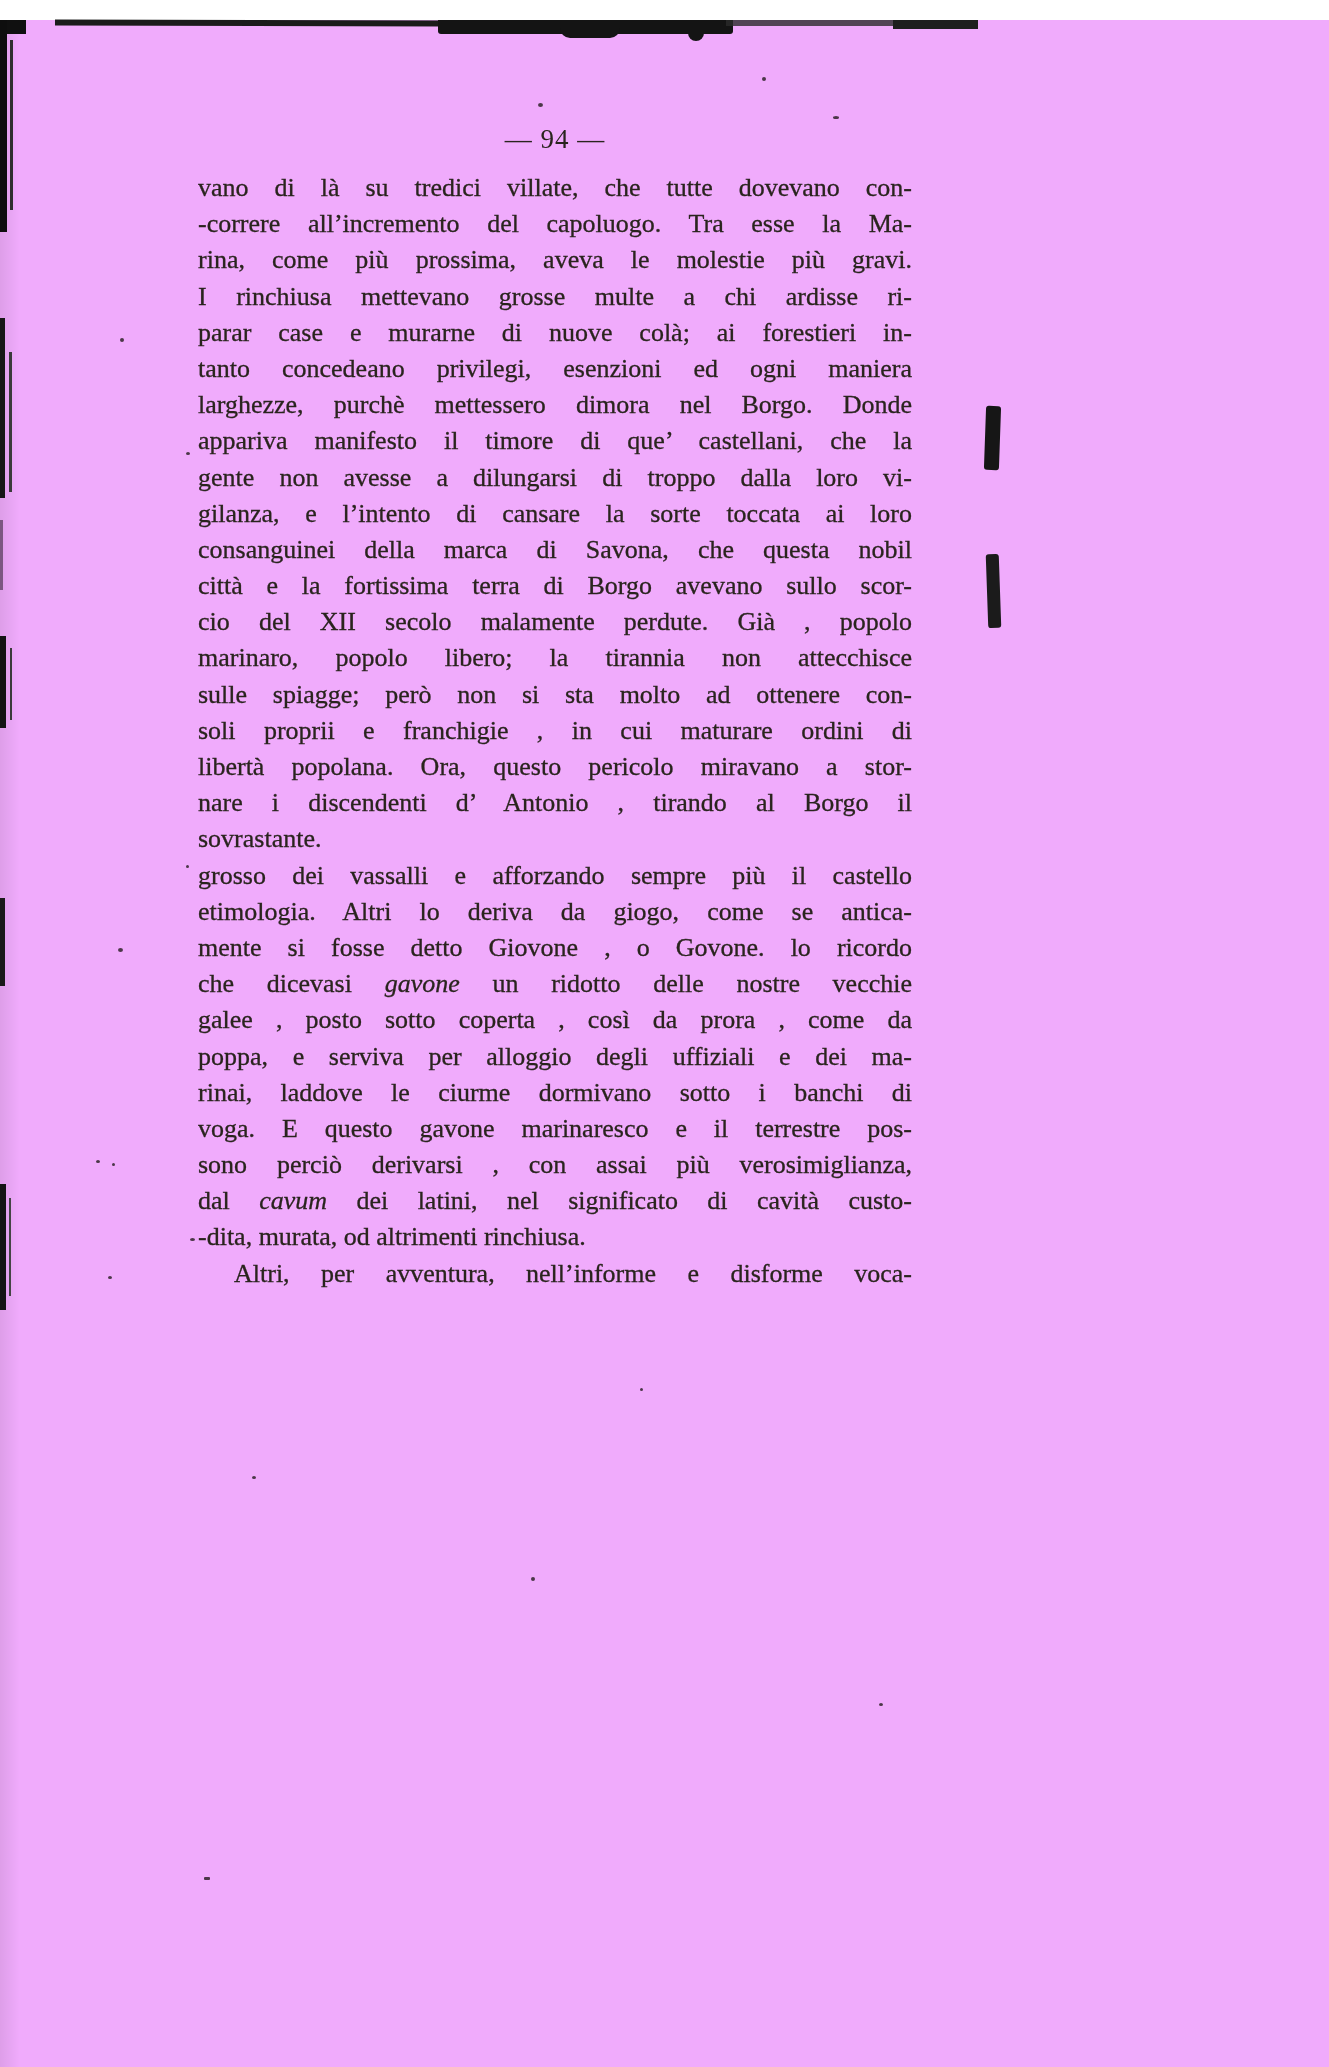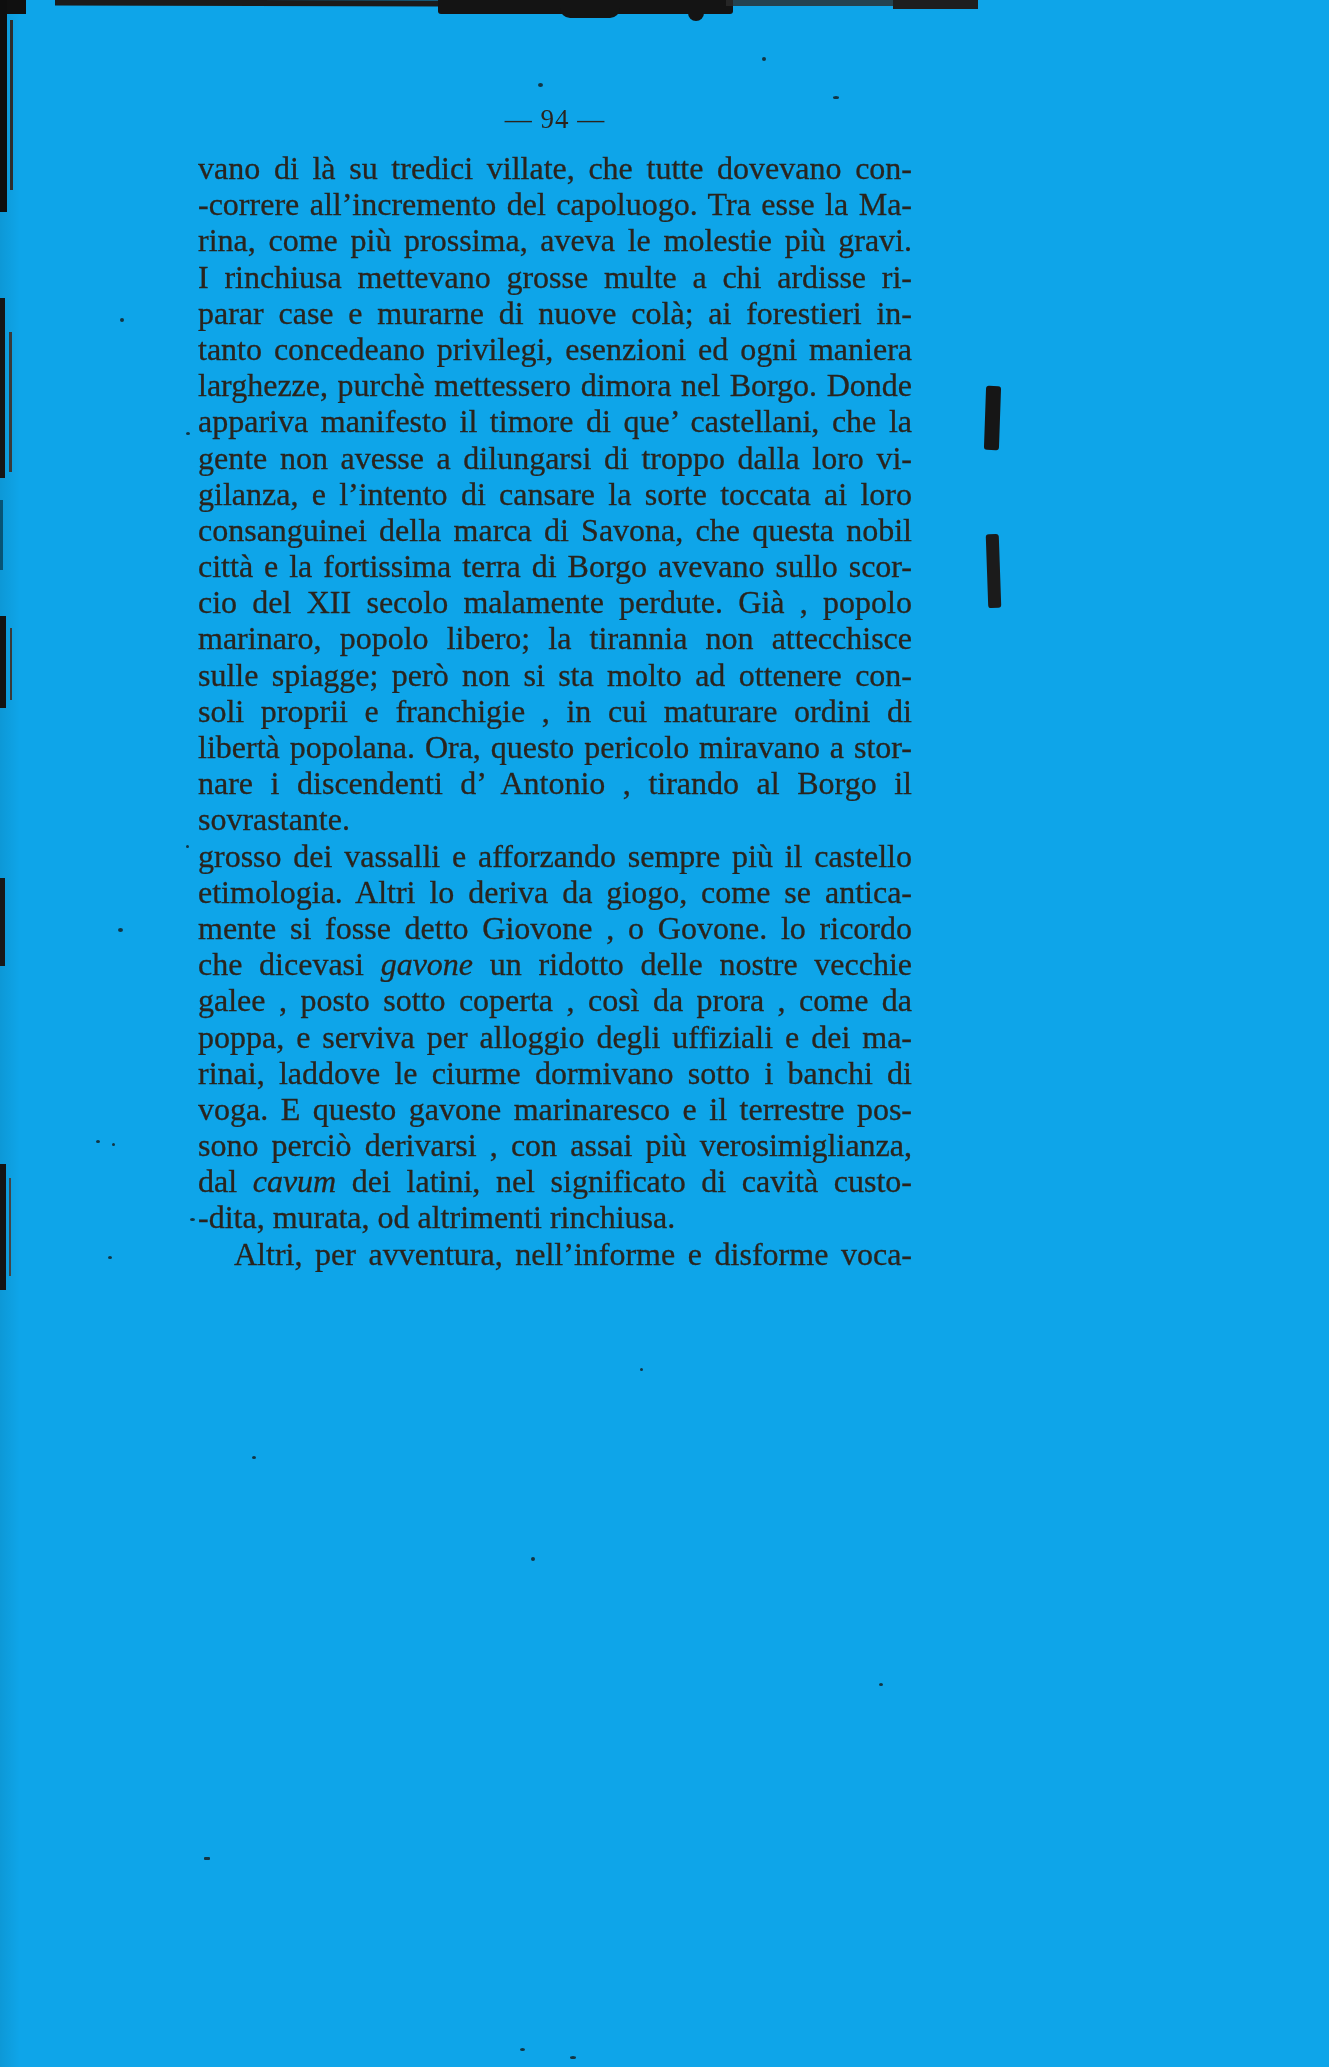--- a/index.html
+++ b/index.html
@@ -10,21 +10,22 @@
   body {
     position: relative;
     width: 1329px;
     height: 2067px;
     overflow: hidden;
     font-family: "Liberation Serif", "DejaVu Serif", serif;
   }
   .page {
     position: absolute;
     inset: 0;
-    background: #0ea5e9;
+    background: #f0abfc;
+    margin-top: 20px;
   }
   
   .edge-shade {
     position: absolute;
     left: 0; top: 0;
     width: 20px; height: 100%;
     background: linear-gradient(to right, rgba(0,0,0,0.08), rgba(0,0,0,0));
   }
   .page-number {
     position: absolute;
@@ -35,21 +36,21 @@
     font-size: 27px;
     color: #2a241e;
     letter-spacing: 1px;
   }
   .text-block {
     position: absolute;
     left: 198px;
     top: 150px;
     width: 714px;
     color: #2a241e;
-    font-size: 32px;
+    font-size: 26px;
     -webkit-text-stroke: 0.3px #2a241e;
   }
   .line {
     height: 36.2px;
     line-height: 36.2px;
     overflow: hidden;
     text-align: justify;
     text-align-last: justify;
     white-space: normal;
   }

